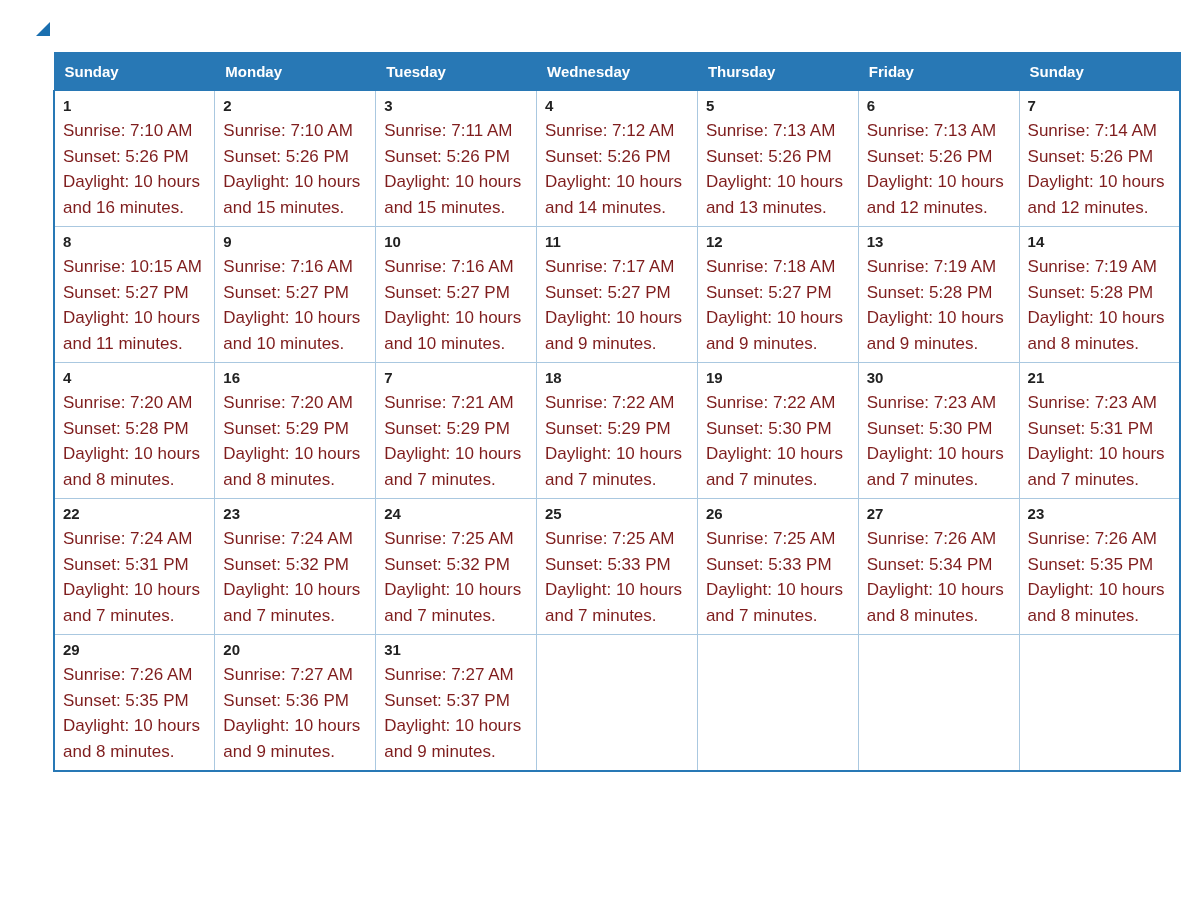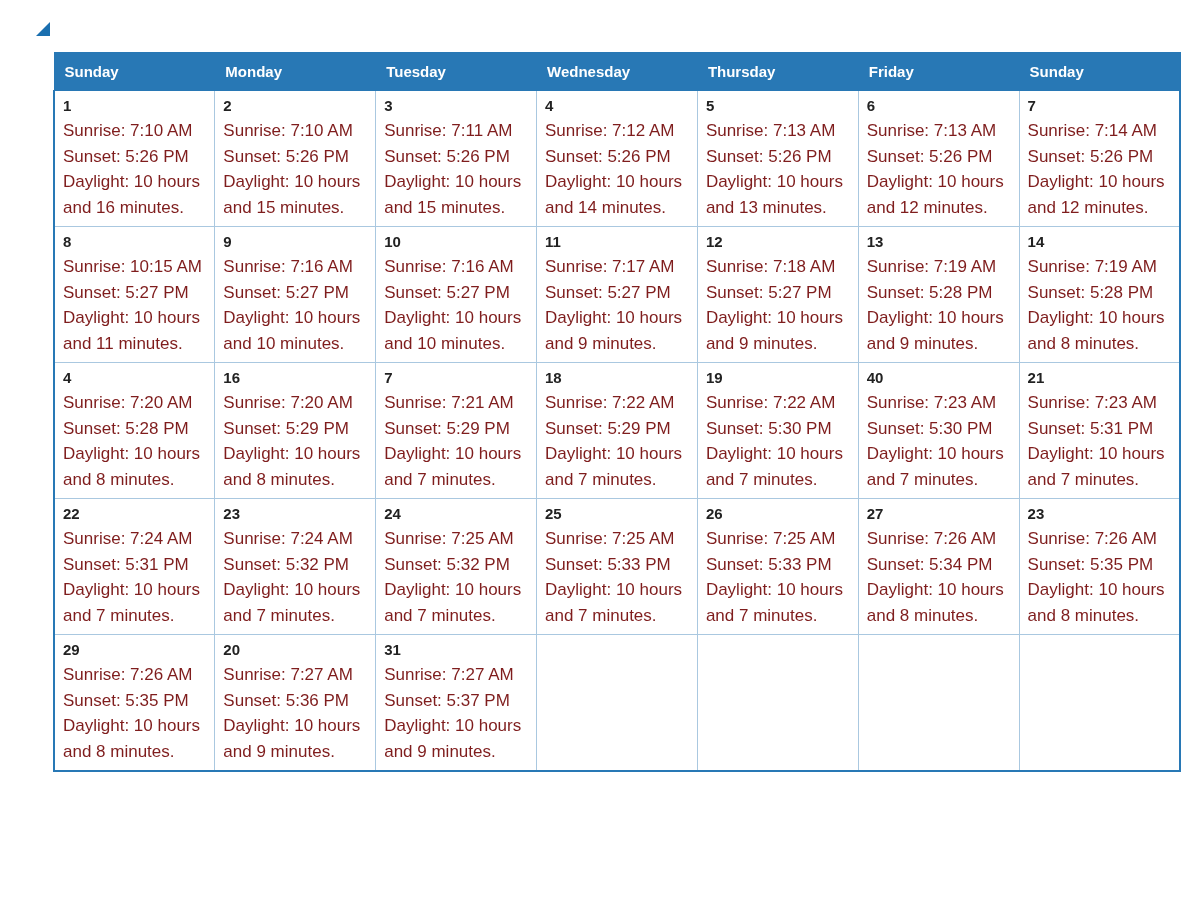--- a/index.html
+++ b/index.html
@@ -281,21 +281,21 @@
       </td>
         <td>
         <span class="day-number">19</span>
         <div class="day-info">
           <span>Sunrise: 7:22 AM</span><br>
           <span>Sunset: 5:30 PM</span><br>
           <span>Daylight: 10 hours and 7 minutes.</span>
         </div>
       </td>
         <td>
-        <span class="day-number">40</span>
+        <span class="day-number">30</span>
         <div class="day-info">
           <span>Sunrise: 7:23 AM</span><br>
           <span>Sunset: 5:30 PM</span><br>
           <span>Daylight: 10 hours and 7 minutes.</span>
         </div>
       </td>
         <td>
         <span class="day-number">21</span>
         <div class="day-info">
           <span>Sunrise: 7:23 AM</span><br>

